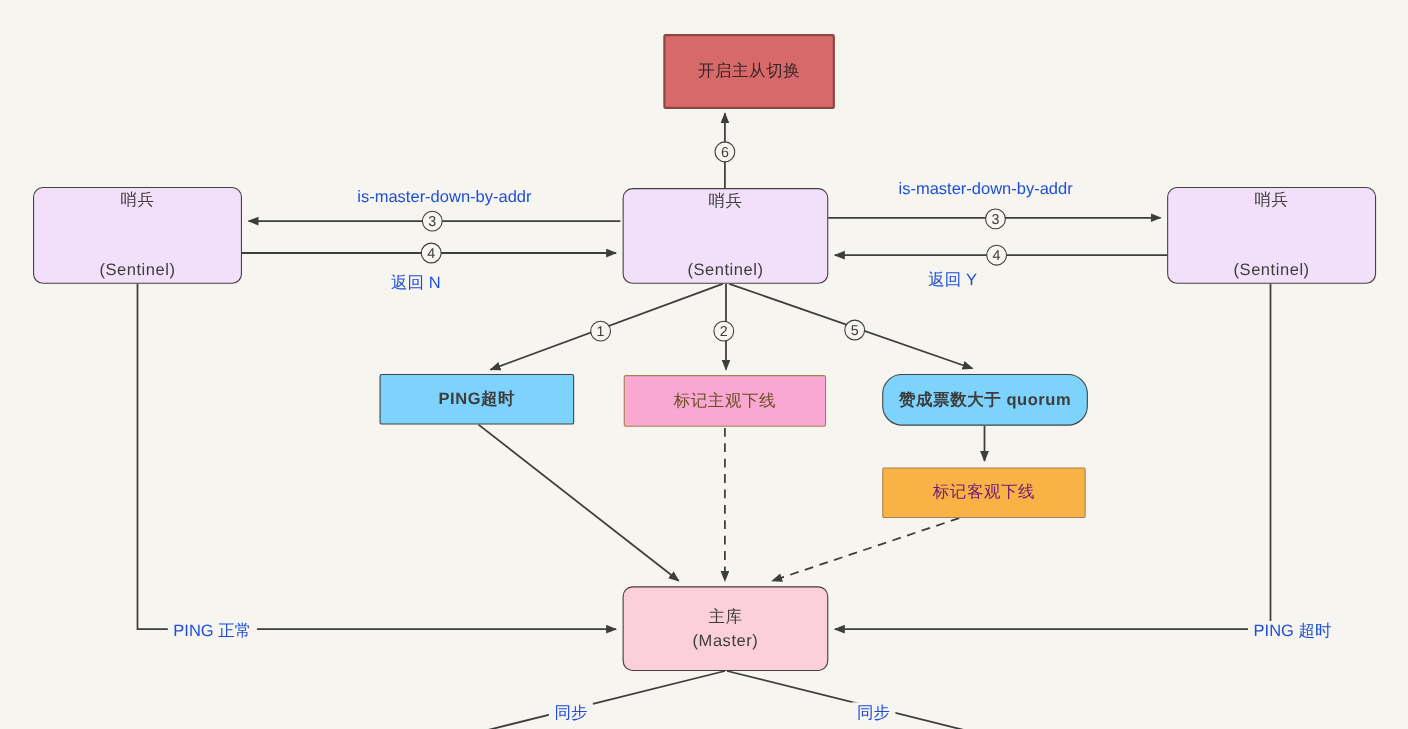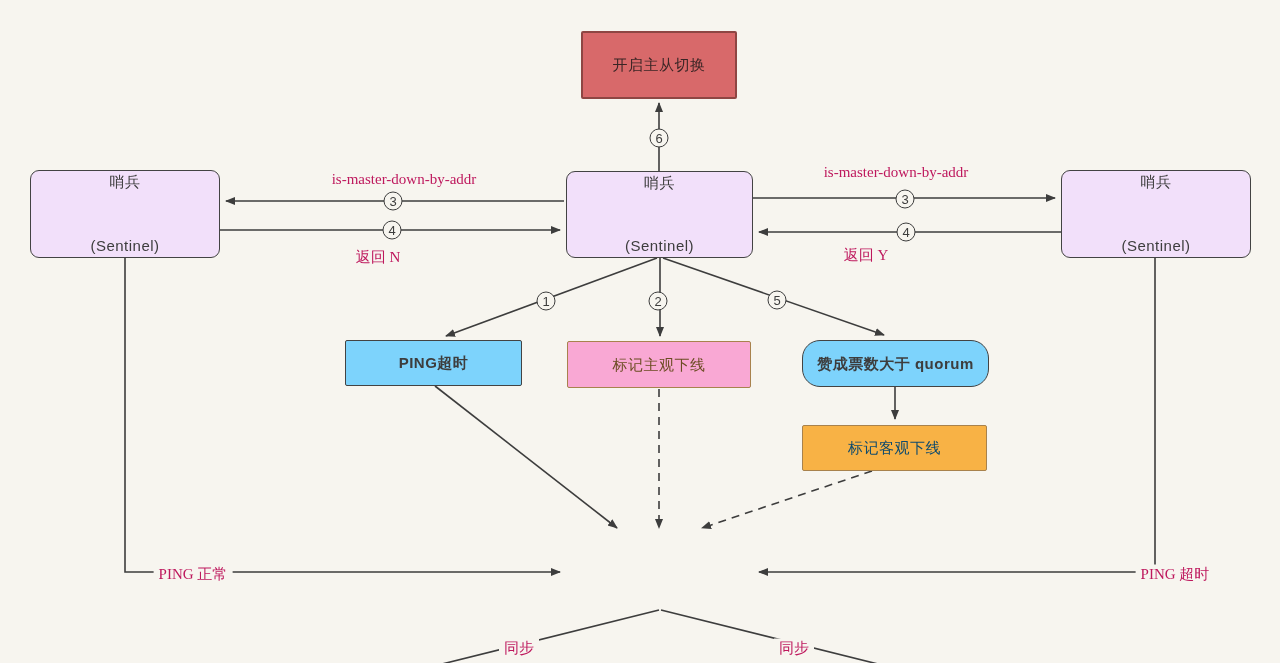--- a/index.html
+++ b/index.html
@@ -22,34 +22,33 @@
     align-items: center;
     justify-content: center;
     text-align: center;
     font-size: 15px;
     line-height: 1.45;
     letter-spacing: 0.5px;
   }
   .rounded { border-radius: 9px; }
   .square  { border-radius: 2px; }
 
-  .node-start     { background: #d8696a; border: 2px solid #8e4643; color: #3a2525; }
+  .node-start     { background: #d8696a; border: 2px solid #8e4643; color: #3a2525; margin-left: 22px; }
   .node-sentinel  { background: #f2e0fa; border: 1.6px solid #434343; justify-content: space-between; }
   .node-white     { background: #7dd3fc; border: 1.5px solid #434343; font-weight: bold; }
   .node-peach     { background: #f9a8d4; border: 1.5px solid #a8824d; color: #6b4c22; }
-  .node-orange    { background: #f8b245; border: 1.5px solid #a8824d; color: #0c4a6e; }
+  .node-orange    { background: #f8b245; border: 1.5px solid #a8824d; color: #701a75; }
   .node-master    { background: #fbd0da; border: 1.6px solid #4a3a3a; }
 
   .edge-label {
     position: absolute;
     transform: translate(-50%, -50%);
     font-size: 15px;
     white-space: nowrap;
-    color: #be185d;
-    font-family: Liberation Serif, serif;
+    color: #1d4ed8;
   }
   .on-line { background: #f7f5ef; padding: 0 5px; }
 
   .step-badge {
     position: absolute;
     transform: translate(-50%, -50%);
     width: 19px; height: 19px;
     border: 1.2px solid #3d3d3d;
     border-radius: 50%;
     background: #f7f5ef;
@@ -129,20 +128,24 @@
   </div>
 
   <div class="node node-white square" style="left:802px; top:340px; width:187px; height:47px;border-radius:18px;">
     <div>赞成票数大于 quorum</div>
   </div>
 
   <div class="node node-orange square" style="left:802px; top:425px; width:185px; height:46px;">
     <div>标记客观下线</div>
   </div>
 
+  <div class="node node-master rounded" style="left:566px; top:533px; width:187px; height:77px;">
+    <div>主库</div>
+    <div>(Master)</div>
+  </div>
 
   <div class="edge-label" style="left:404px; top:179px;">is-master-down-by-addr</div>
   <div class="edge-label" style="left:378px; top:257px;">返回 N</div>
   <div class="edge-label" style="left:896px; top:172px;">is-master-down-by-addr</div>
   <div class="edge-label" style="left:866px; top:255px;">返回 Y</div>
   <div class="edge-label on-line" style="left:193px; top:574px;">PING 正常</div>
   <div class="edge-label on-line" style="left:1175px; top:574px;">PING 超时</div>
   <div class="edge-label on-line" style="left:519px; top:648px;">同步</div>
   <div class="edge-label on-line" style="left:794px; top:648px;">同步</div>
 

